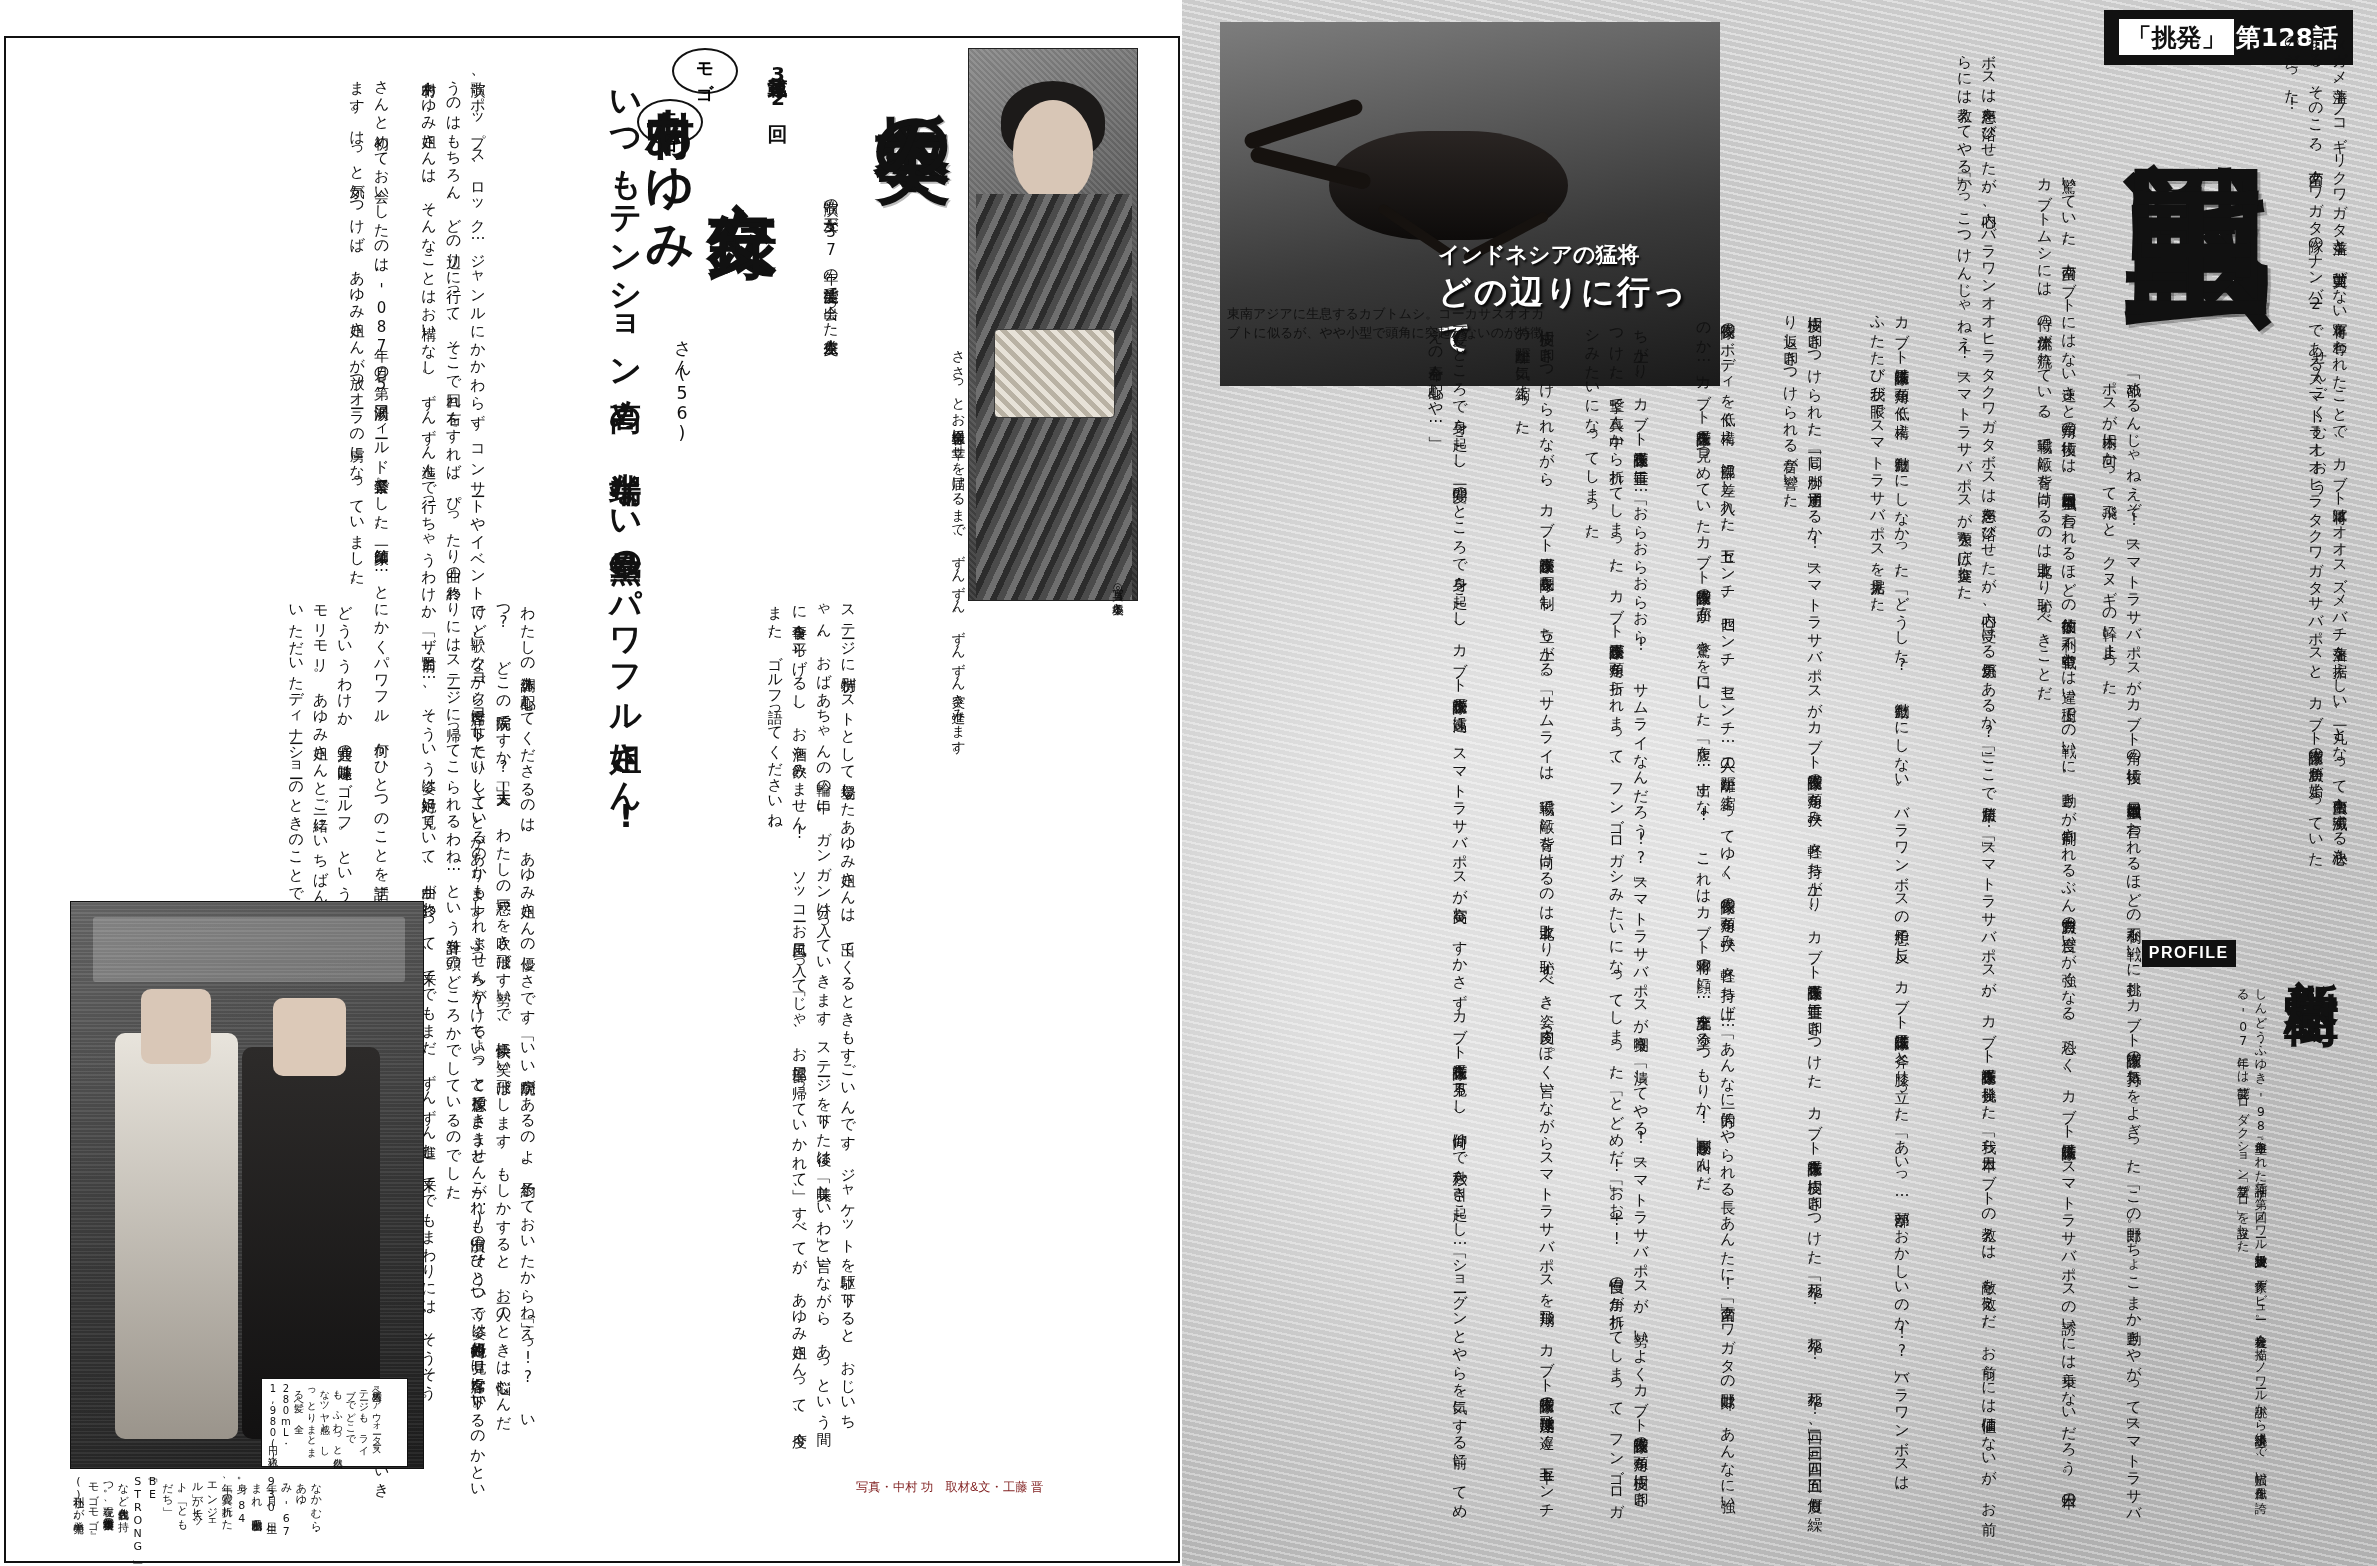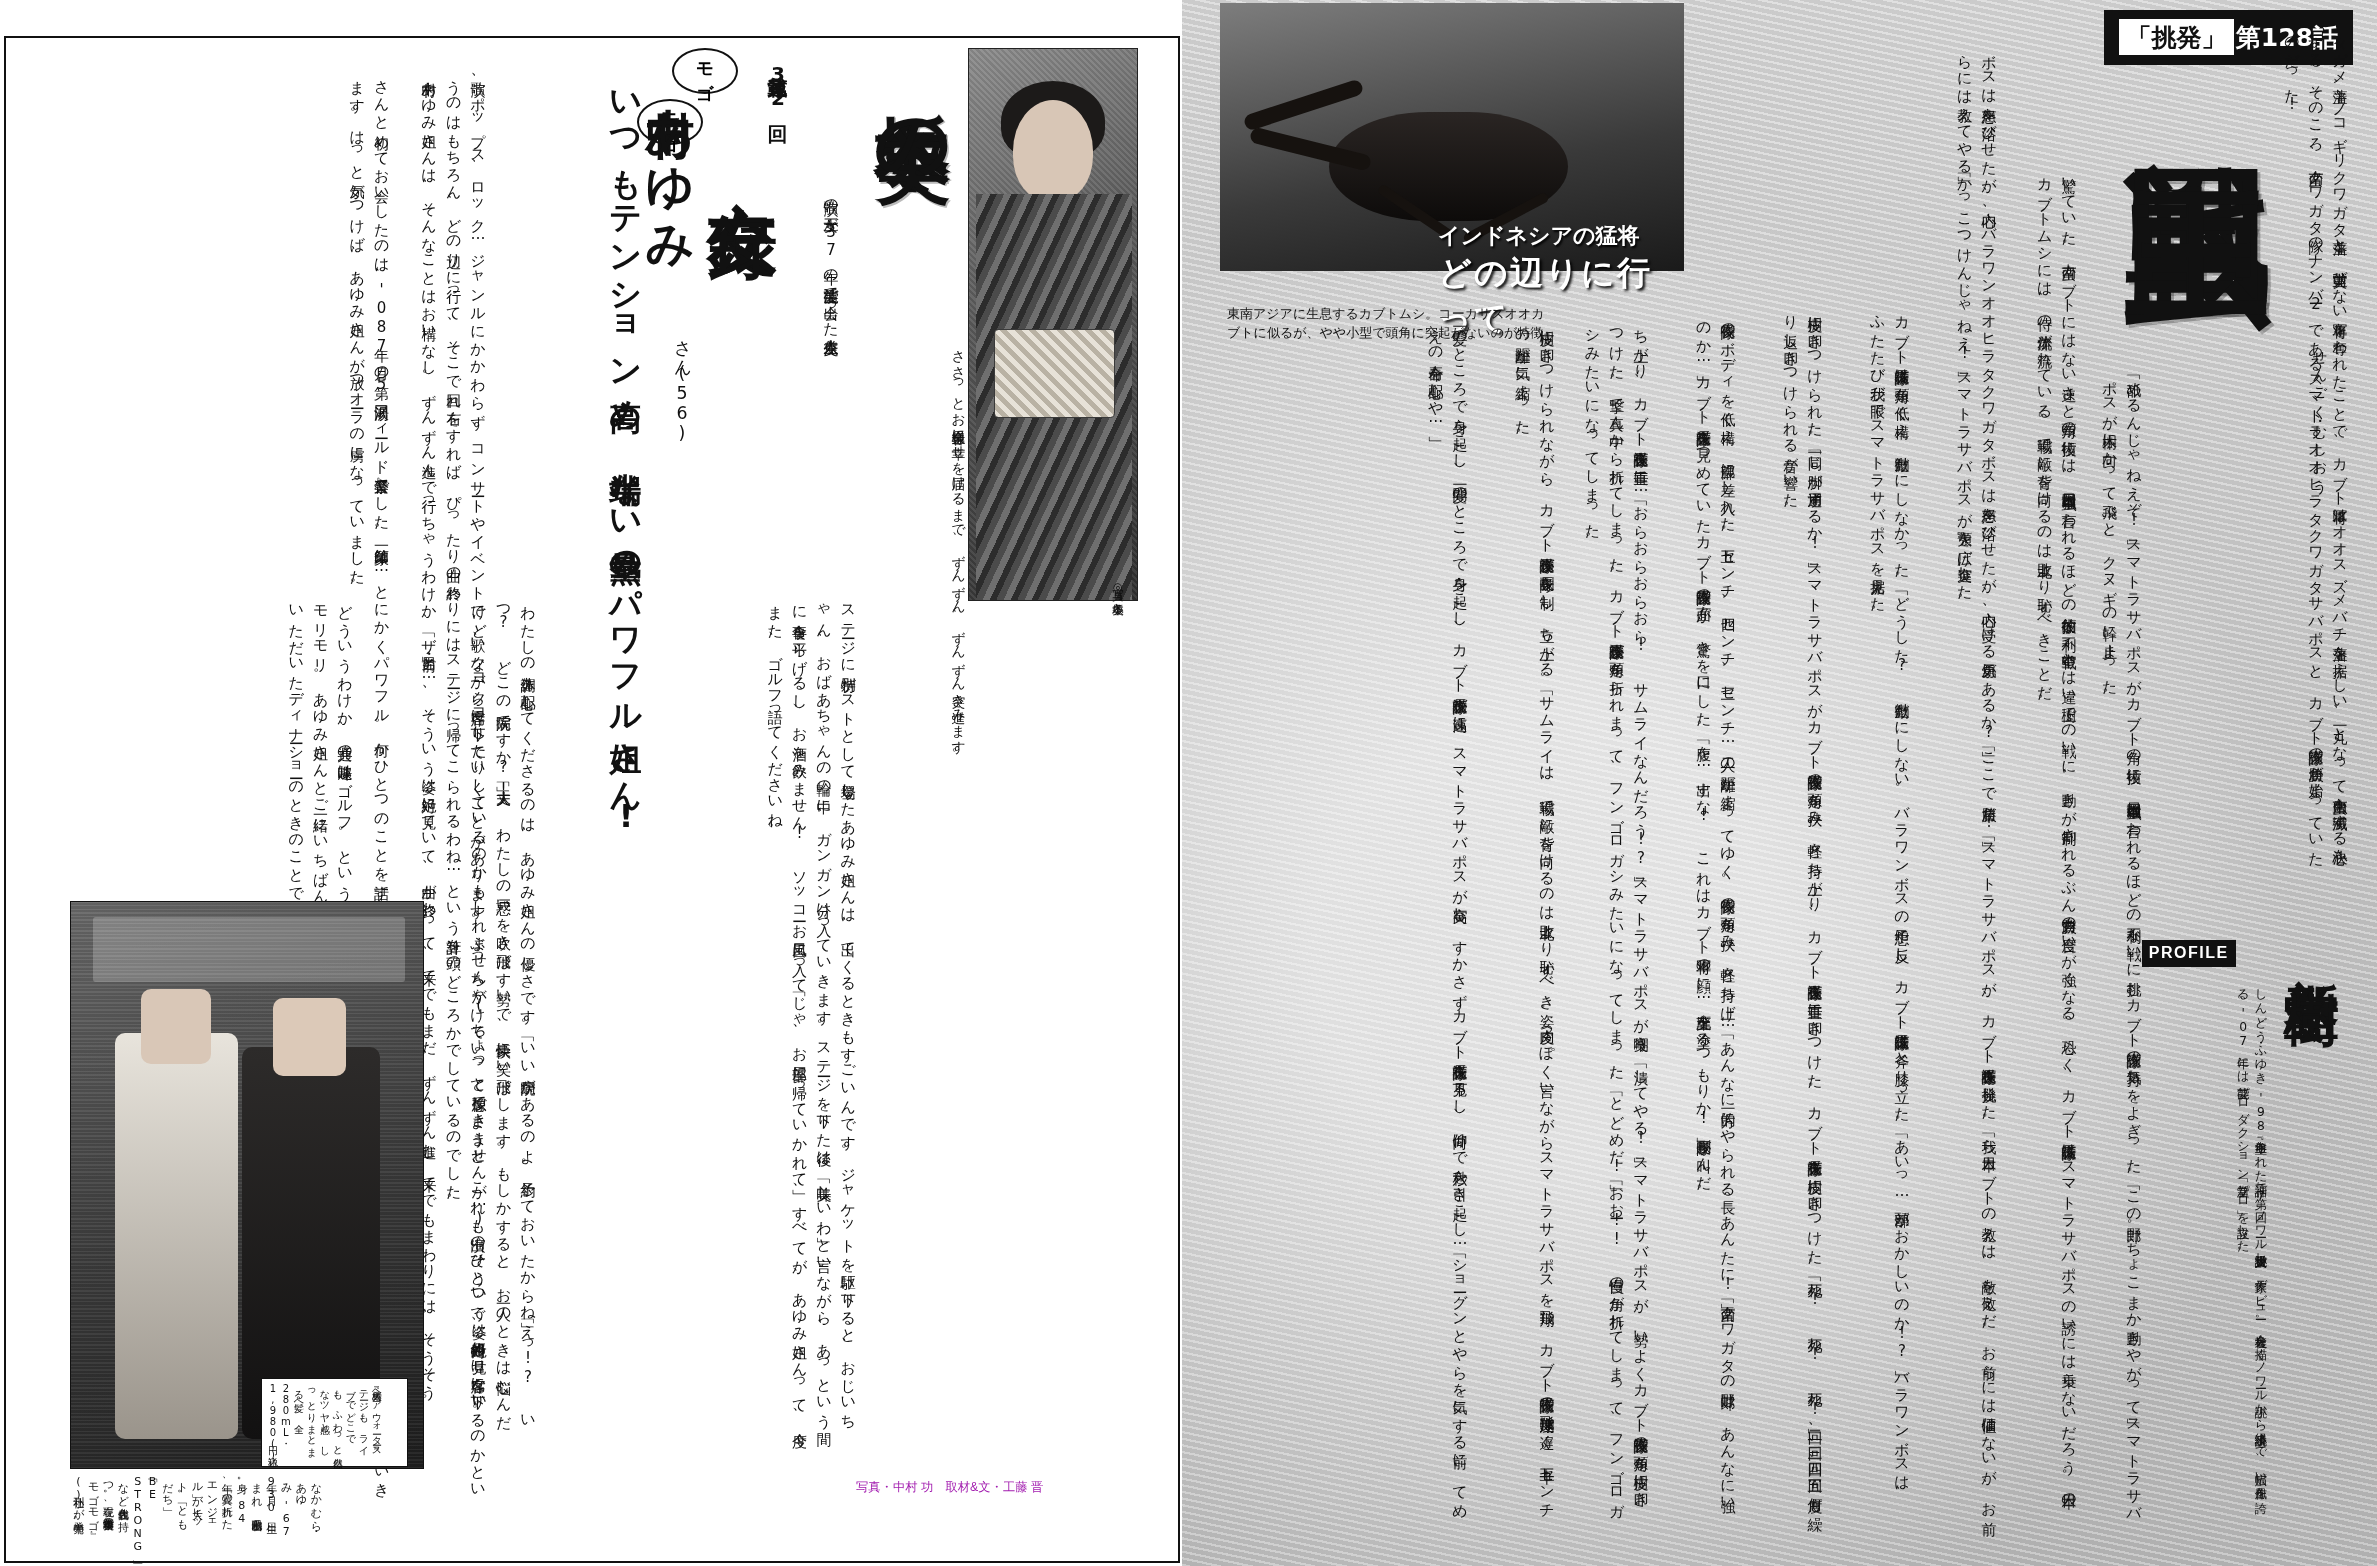--- a/index.html
+++ b/index.html
@@ -56,40 +56,40 @@
 
   .body-cols{position:absolute;left:0;top:0;width:1172px;height:1523px;}
   .bcol{position:absolute;top:0;}
   .bcol .vt{font-size:15px;line-height:1.62;color:#111;letter-spacing:0.4px;text-align:justify;}
 
   .photo-bottom{position:absolute;left:70px;top:901px;width:352px;height:566px;border:1.5px solid #111;
      background:linear-gradient(160deg,#6a6a6a 0%,#3b3b3b 55%,#1e1e1e 100%);overflow:hidden;}
   .photo-bottom .g{position:absolute;inset:0;
      background:repeating-linear-gradient(0deg,rgba(255,255,255,.05) 0 1.5px,rgba(0,0,0,.08) 1.5px 3.6px);}
   .pb-fig{position:absolute;border-radius:10px;}
-  .pb-credit{position:absolute;left:406px;top:1469px;font-size:12.3px;color:#a21caf;}
+  .pb-credit{position:absolute;left:406px;top:1469px;font-size:12.3px;color:#7f1d1d;}
   .profile-box{position:absolute;left:70px;top:1475px;width:352px;}
   .profile-box .vt{font-size:11px;line-height:1.35;color:#111;}
   .promo-box{position:absolute;left:261px;top:1378px;width:145px;height:87px;border:1.5px solid #111;background:#fff;}
   .promo-box .vt{font-size:10px;line-height:1.3;color:#111;}
 
   
   .right-page{position:absolute;left:1182px;top:0;width:1196px;height:1566px;
      background:#cfcfcf;}
   .rp-map{position:absolute;inset:0;
      background:
        radial-gradient(circle at 30% 60%, rgba(255,255,255,.55) 0 18%, rgba(255,255,255,0) 60%),
        repeating-linear-gradient(12deg, rgba(255,255,255,.25) 0 2.2px, rgba(0,0,0,.05) 2.2px 6.5px),
        linear-gradient(180deg,#d6d6d6,#b9b9b9);}
   .ep-badge{position:absolute;right:25px;top:10px;display:flex;align-items:center;gap:2px;
      background:#111;color:#fff;padding:7.3px 13px;font-weight:bold;font-size:25px;
      font-family:"DejaVu Sans",sans-serif;border:2.2px solid #111;}
   .ep-badge .chal{background:#fff;color:#111;padding:1.5px 7.3px;}
-  .bug-photo{position:absolute;left:38px;top:3px;width:464px;height:268px;
-     background:linear-gradient(170deg,#7d7d7d,#3a3a3a 60%,#1a1a1a);border:0;}
+  .bug-photo{position:absolute;left:38px;top:22px;width:464px;height:364px;
+     background:linear-gradient(170deg,#7d7d7d,#3a3a3a 60%,#1a1a1a);border:0;padding-left:36px;}
   .bug-body{position:absolute;left:109px;top:109px;width:239px;height:109px;border-radius:50%/60%;
      background:linear-gradient(180deg,#2a2523,#0d0b0a);}
   .bug-horn{position:absolute;width:123px;height:16px;background:#16120f;border-radius:8.7px;}
   .bug-cap-jp{position:absolute;left:218px;top:218px;}
   .bug-cap-jp .t1{font-size:22px;font-weight:bold;color:#fff;text-shadow:1.5px 1.5px 2.2px #000;}
   .bug-cap-jp .t2{font-size:33px;font-weight:bold;color:#fff;text-shadow:2.2px 2.2px 2.9px #000;letter-spacing:2.2px;}
   .bug-desc{position:absolute;left:45px;top:305px;width:319px;font-size:13px;line-height:1.45;color:#111;}
 
   .novel-title{position:absolute;right:81px;top:44px;}
   .novel-title .vt{font-size:145px;font-weight:bold;letter-spacing:11.6px;color:#111;

